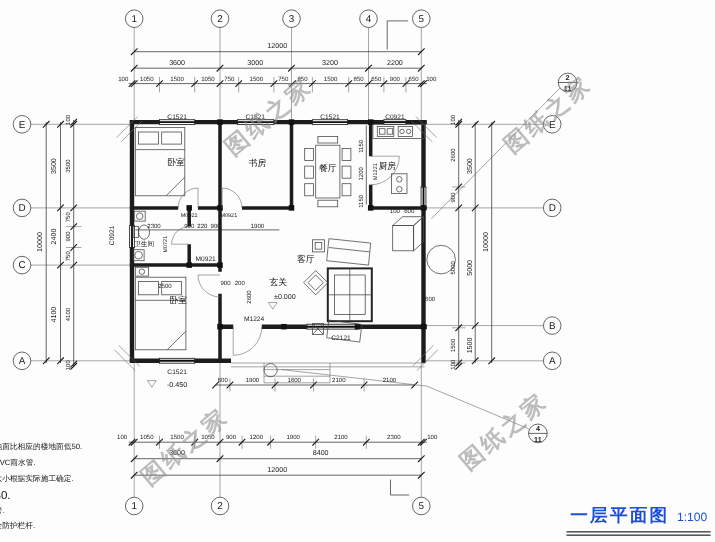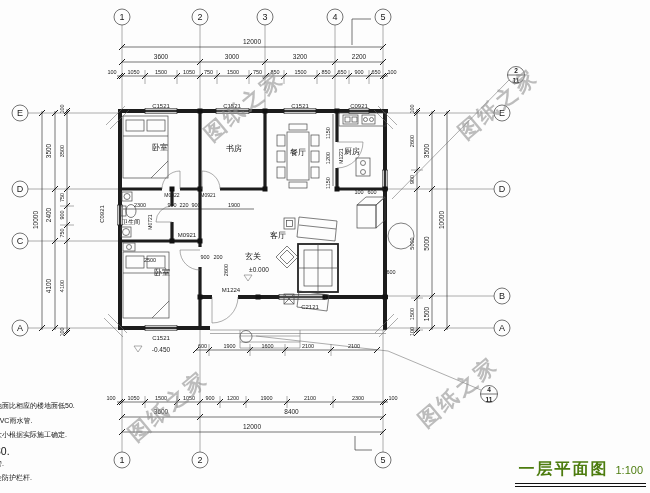--- a/index.html
+++ b/index.html
@@ -25,21 +25,21 @@
   .room6{font-size:6px;text-anchor:middle;fill:#101010}
   .ax{font-size:9px;text-anchor:middle;fill:#1a1a1a}
   .mk{font-size:6.5px;text-anchor:middle;font-weight:bold}
   .lvl{font-size:6.5px;text-anchor:middle}
   .wm{position:absolute;font-size:21px;font-weight:bold;color:#8f8f8f;opacity:.58;
       transform:rotate(-40deg);letter-spacing:3px;white-space:nowrap;pointer-events:none;}
   .notes{position:absolute;left:-5px;top:401px;width:122px;font-size:7px;color:#141414;}
   .notes div{margin-bottom:4.5px;white-space:nowrap;overflow:hidden;}
   .notes .big{font-size:10.5px;margin-bottom:2px;}
   .titleblock{position:absolute;right:4px;bottom:6px;border-bottom:4px double #111;
-      padding:0 3px 3px 3px;color:#4d7c0f;white-space:nowrap;}
+      padding:0 3px 3px 3px;color:#1d4ed8;white-space:nowrap;}
   .t-name{font-size:16px;font-weight:bold;letter-spacing:2px;}
   .t-scale{font-size:11px;margin-left:7px;}
 </style>
 </head>
 <body>
 
 <div class="page">
 
 <svg width="650" height="493" viewBox="0 0 650 493">
 

